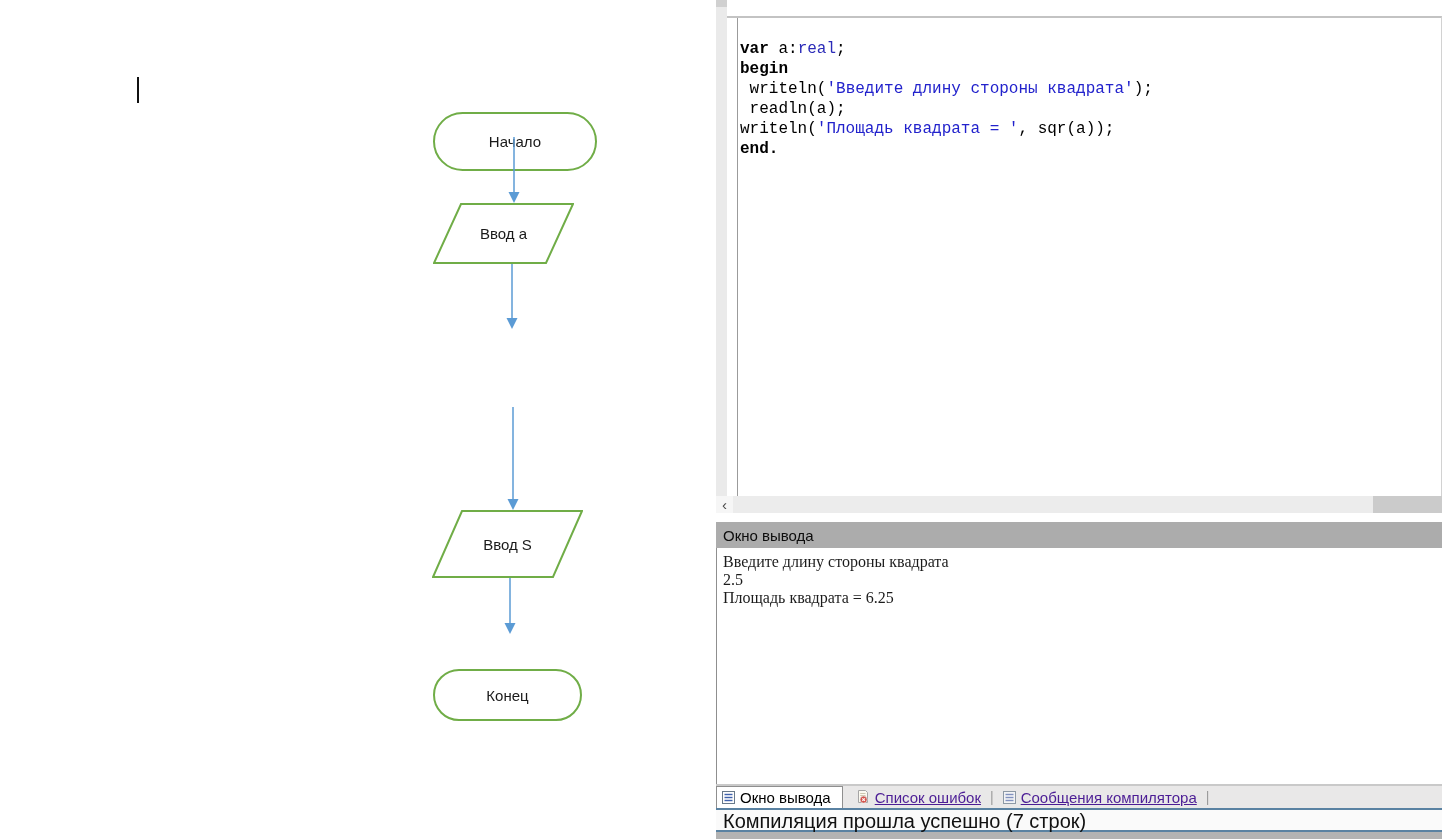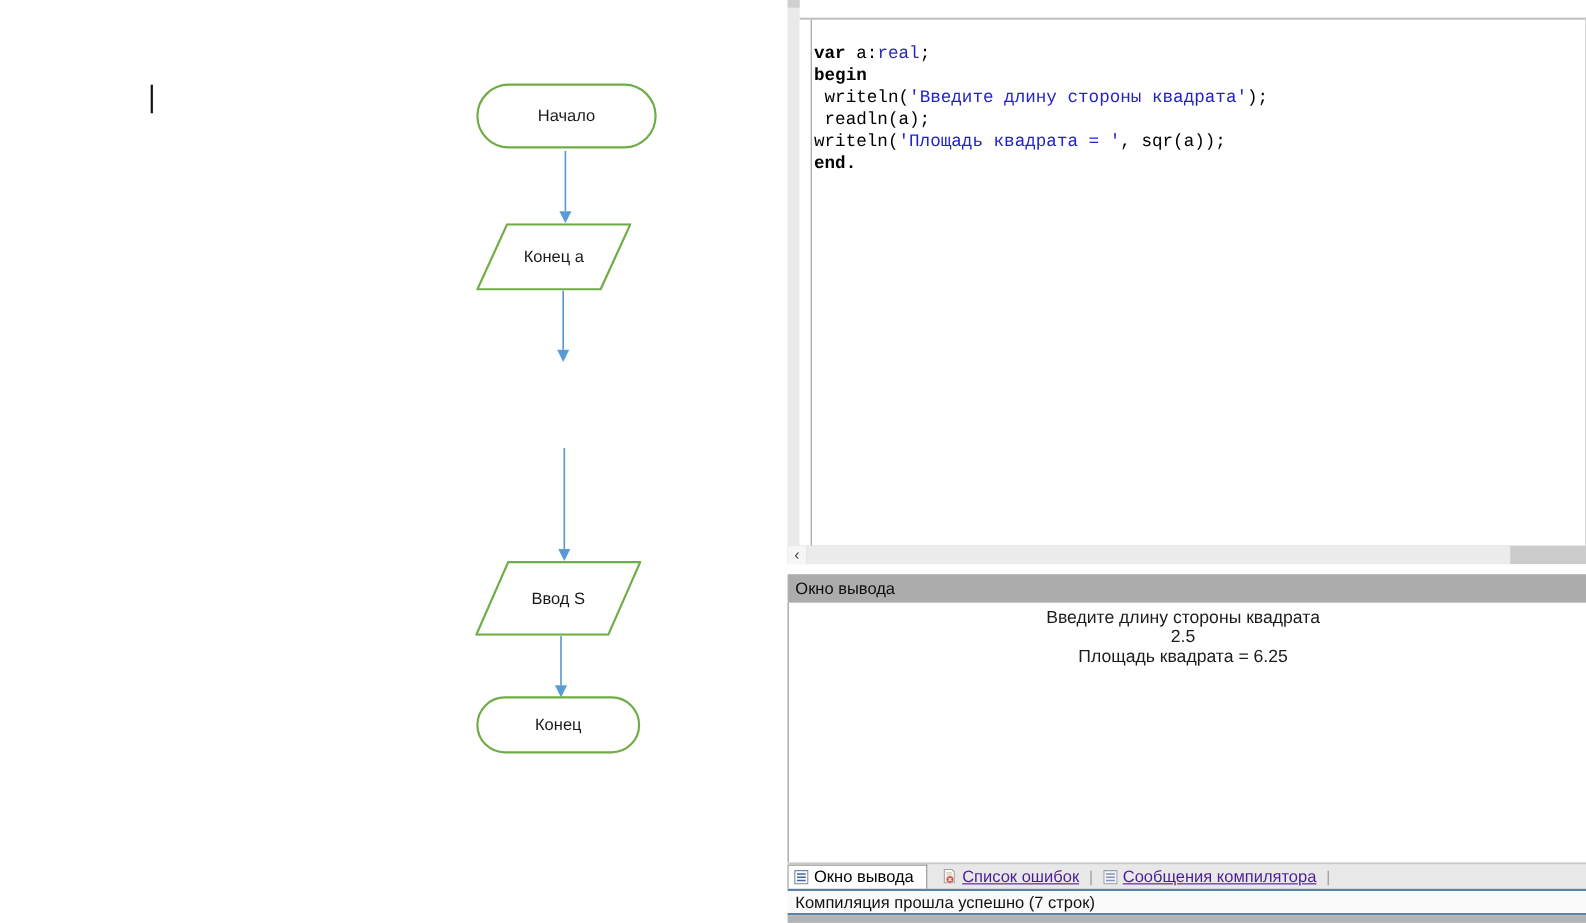--- a/index.html
+++ b/index.html
@@ -7,21 +7,21 @@
   #app {
     position:relative; width:1442px; height:839px;
     background:#ffffff; overflow:hidden;
     font-family:"Liberation Sans", sans-serif;
     color:#000;
   }
   
   .doc-caret { position:absolute; left:137px; top:77px; width:2px; height:26px; background:#111; }
   .fc-node { position:absolute; display:flex; align-items:center; justify-content:center;
              font-size:15px; color:#1a1a1a; }
-  .fc-terminator { border:2px solid #70AD47; border-radius:30px; background:#fff; }
+  .fc-terminator { border:2px solid #70AD47; border-radius:30px; background:#fff;margin-top:36px; }
   .fc-process    { border:2px solid #70AD47; background:#fff; }
   .fc-io         { background:transparent; }
   .fc-io svg     { position:absolute; left:0; top:0; }
   .fc-io .fc-label { position:absolute; inset:0; display:flex; align-items:center; justify-content:center; }
   .fc-arrow { position:absolute; }
   
   .word-scrollbar { position:absolute; left:716px; top:0; width:11px; height:496px; background:#eaeaea; }
   .word-scrollbar .thumb { position:absolute; left:0; top:0; width:11px; height:7px; background:#d0d0d0; }
   
   .editor { position:absolute; left:727px; top:16px; width:715px; height:496px;
@@ -40,38 +40,38 @@
                  display:flex; align-items:center; justify-content:center;
                  color:#4a4a4a; font-size:15px; line-height:1; cursor:default; }
   .hscroll-thumb { position:absolute; left:17px; top:0; width:640px; height:17px; background:#ececec; }
   .gap-strip { position:absolute; left:716px; top:513px; width:726px; height:9px; background:#fff; }
   
   .output-header { position:absolute; left:716px; top:522px; width:726px; height:26px;
                    background:#acacac; display:flex; align-items:center; padding-left:7px;
                    font-size:15px; color:#0d0d0d; }
   .output-area { position:absolute; left:716px; top:548px; width:726px; height:236px;
                  background:#fff; border-left:1px solid #8f8f8f; }
-  .output-lines { padding:5px 14px 0 6px; font-family:Liberation Sans, sans-serif;
-                  font-size:16px; line-height:18px; color:#1c1c1c; white-space:pre;text-align:center; }
+  .output-lines { padding:5px 14px 0 6px; font-family:Liberation Serif, serif;
+                  font-size:16px; line-height:18px; color:#1c1c1c; white-space:pre; }
   .splitter { position:absolute; left:716px; top:784px; width:726px; height:2px; background:#c9c9c9; }
   
   .tabbar { position:absolute; left:716px; top:786px; width:726px; height:22px;
             background:#e9e8e8; border-left:1px solid #8f8f8f;
             display:flex; align-items:stretch; }
   .tab { display:flex; align-items:center; gap:5px; font-size:15px; padding:0 7px; cursor:default; }
   .tab.active { background:#ffffff; border:1px solid #8f8f8f; border-bottom:none; border-left:none;
                 color:#000; padding:0 11px 0 5px; }
   .tab.inactive { color:#4c1d95;text-decoration:underline; }
   .tab-sep { align-self:center; color:#9c9c9c; font-size:14px; padding:0 2px; }
   .tab-icon { display:inline-flex; flex:none; }
   .tab.inactive .tab-icon { opacity:.85; }
   
   .statusbar { position:absolute; left:716px; top:808px; width:726px; height:24px;
                background:#fafafa; border-top:2px solid #5a82a2; border-bottom:2px solid #5a82a2;
-               display:flex; align-items:center; padding-left:7px; font-size:15px; color:#111; }
+               display:flex; padding-left:7px; font-size:20px; color:#111; }
   .bottom-strip { position:absolute; left:716px; top:832px; width:726px; height:7px; background:#b3b3b3; }
 </style>
 </head>
 <body>
 
 <div id="app">
 
   <div style="position:absolute;left:0;top:0;width:716px;height:839px;">
     <div class="doc-caret"></div>
 
@@ -81,21 +81,21 @@
 
     <svg class="fc-arrow" style="left:506px;top:137px;" width="16" height="66" viewBox="0 0 16 66">
       <line x1="8" y1="0" x2="8" y2="55" stroke="#5B9BD5" stroke-width="1.5"></line>
       <polygon points="2.5,55 13.5,55 8,66" fill="#5B9BD5"></polygon>
     </svg>
 
     <div class="fc-node fc-io" style="left:433px;top:203px;width:141px;height:61px;">
       <svg width="141" height="61" viewBox="0 0 141 61">
         <polygon points="28,1 140,1 113,60 1,60" fill="#fff" stroke="#70AD47" stroke-width="2"></polygon>
       </svg>
-      <span class="fc-label">Конец a</span>
+      <span class="fc-label">Ввод a</span>
     </div>
 
     <svg class="fc-arrow" style="left:504px;top:264px;" width="16" height="65" viewBox="0 0 16 65">
       <line x1="8" y1="0" x2="8" y2="54" stroke="#5B9BD5" stroke-width="1.5"></line>
       <polygon points="2.5,54 13.5,54 8,65" fill="#5B9BD5"></polygon>
     </svg>
 
 
     <svg class="fc-arrow" style="left:505px;top:407px;" width="16" height="103" viewBox="0 0 16 103">
       <line x1="8" y1="0" x2="8" y2="92" stroke="#5B9BD5" stroke-width="1.5"></line>

